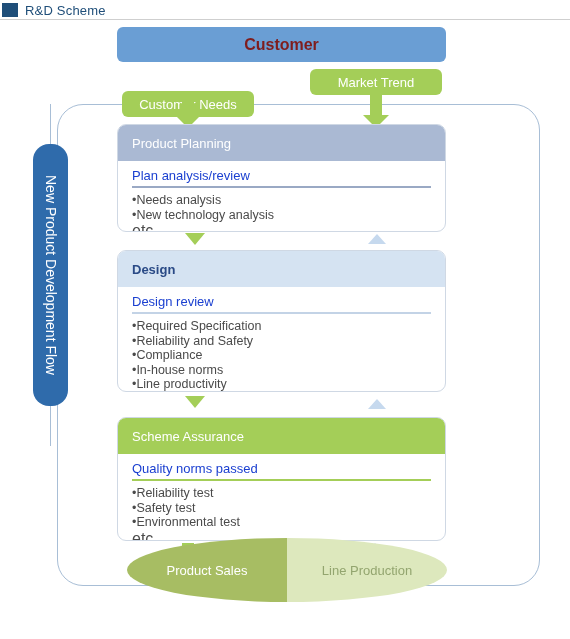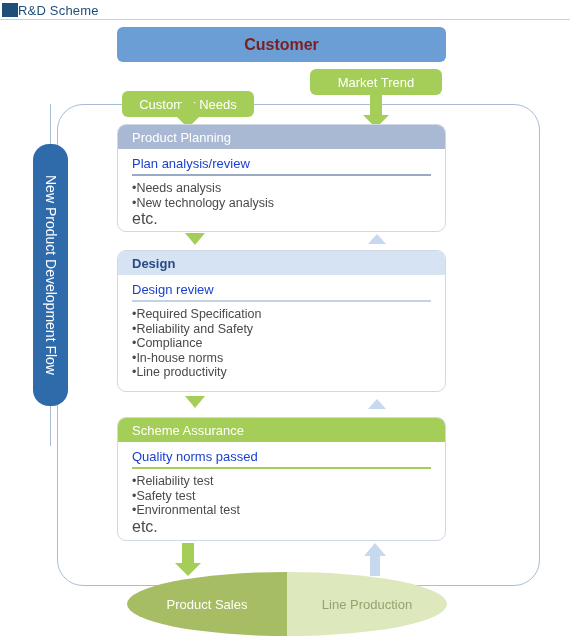--- a/index.html
+++ b/index.html
@@ -15,20 +15,21 @@
     overflow: hidden;
   }
 
   
   #header {
     position: absolute;
     left: 0; top: 0;
     width: 570px; height: 20px;
     display: flex;
     align-items: center;
+    gap: 7px;
   }
   #header-swatch {
     width: 16px; height: 14px;
     background: #1f4e79;
     margin-left: 2px;
   }
   #header-title {
     font-size: 13px;
     color: #1f4e79;
     letter-spacing: .2px;
@@ -139,21 +140,21 @@
     position: absolute;
     left: 117px;
     width: 329px;
     border: 1px solid #cfd8e4;
     border-radius: 9px;
     background: #ffffff;
     box-sizing: border-box;
     overflow: hidden;
   }
   .panel-header {
-    height: 24px;
+    height: 36px;
     display: flex;
     align-items: center;
     padding-left: 14px;
     font-size: 13px;
     box-sizing: border-box;
   }
   .panel-body {
     padding: 7px 14px 0 14px;
   }
   .panel-subtitle {
@@ -246,21 +247,21 @@
   #arrow-line-to-qa .shaft {
     position: absolute;
     left: 6px; top: 13px;
     width: 10px; height: 20px;
     background: #c6d9ee;
   }
 
   
   #output-ellipse {
     position: absolute;
-    left: 127px; top: 572px;
+    left: 127px; top: 538px;
     width: 320px; height: 64px;
     border-radius: 50%;
     overflow: hidden;
     display: flex;
   }
   .ellipse-half {
     flex: 1 1 50%;
     display: flex;
     align-items: center;
     justify-content: center;

